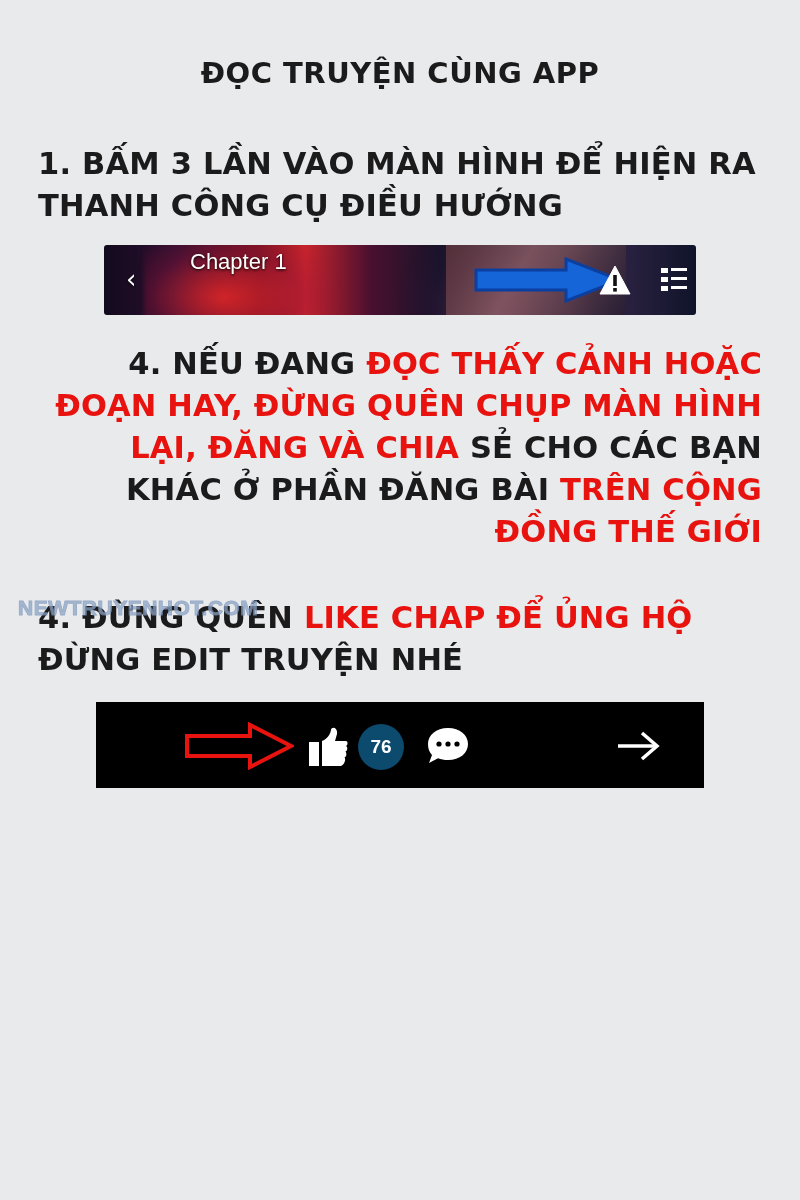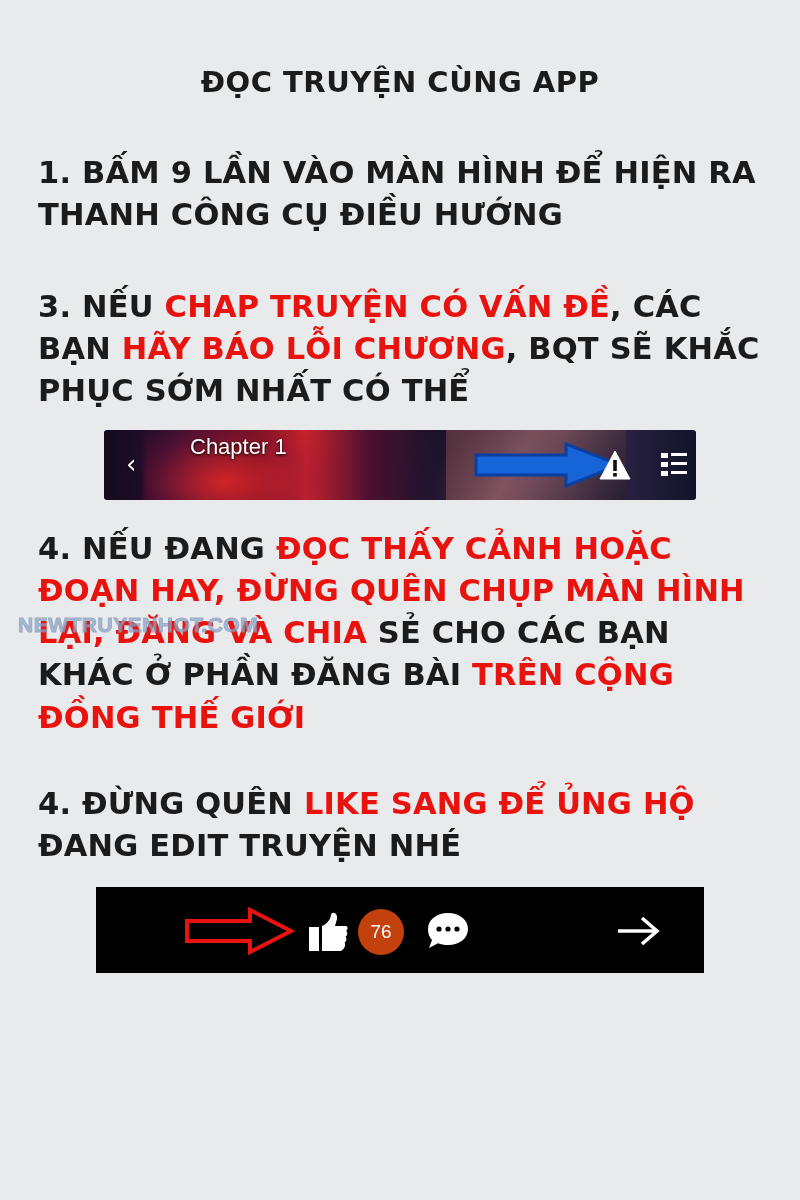--- a/index.html
+++ b/index.html
@@ -13,22 +13,21 @@
     position: relative;
     font-family: "DejaVu Sans", sans-serif;
     overflow: hidden;
   }
   .page {
     position: relative;
     width: 800px;
     height: 908px;
     background: #e9eaec;
     box-sizing: border-box;
-    padding: 0 38px;
-    margin-top: 17px;
+    padding: 8px 38px;
   }
   .title {
     text-align: center;
     font-size: 29px;
     font-weight: bold;
     letter-spacing: 0.5px;
     color: #1b1b1b;
     padding-top: 48px;
     line-height: 1.2;
   }
@@ -36,21 +35,21 @@
     font-size: 30.5px;
     font-weight: bold;
     color: #1b1b1b;
     line-height: 1.38;
     letter-spacing: 0.2px;
   }
   .red { color: #e8130f; }
   .b1 { margin-top: 52px; }
   .b2 { margin-top: 48px; }
   .b3 { margin-top: 50px; }
-  .b4 { margin-top: 28px; }
+  .b4 { margin-top: 28px; text-align: right; }
   .b5 { margin-top: 44px; }
 
   
   .watermark {
     position: absolute;
     left: 18px;
     top: 596px;
     font-family: Liberation Sans, sans-serif;
     font-weight: bold;
     font-size: 21px;
@@ -120,44 +119,41 @@
     margin: 20px auto 0 auto;
     width: 608px;
     height: 86px;
     background: #000000;
   }
   .bb-arrow { position: absolute; left: 88px; top: 20px; width: 110px; height: 48px; }
   .bb-thumb { position: absolute; left: 212px; top: 24px; width: 40px; height: 42px; }
   .bb-count {
     position: absolute; left: 262px; top: 22px;
     width: 46px; height: 46px; border-radius: 50%;
-    background: #c2410c;
+    background: #0c4a6e;
     color: #ffffff;
-    font-size: 19px; font-weight: normal;
+    font-size: 19px; font-weight: bold;
     font-family: "Liberation Sans", sans-serif;
     display: flex; align-items: center; justify-content: center;
   }
   .bb-comment { position: absolute; left: 330px; top: 24px; width: 44px; height: 40px; }
   .bb-next { position: absolute; right: 42px; top: 24px; width: 46px; height: 40px; }
 </style>
 </head>
 <body>
 
 <div class="page">
 
   <div class="title">ĐỌC TRUYỆN CÙNG APP</div>
 
   <div class="block b1">
-    <span>1. BẤM 9 LẦN VÀO MÀN HÌNH ĐỂ HIỆN RA THANH CÔNG CỤ ĐIỀU HƯỚNG</span>
-  </div>
-
-
-  <div class="block b3">
-    <span>3. NẾU </span><span class="red">CHAP TRUYỆN CÓ VẤN ĐỀ</span><span>, CÁC BẠN </span><span class="red">HÃY BÁO LỖI CHƯƠNG</span><span>, BQT SẼ KHẮC PHỤC SỚM NHẤT CÓ THỂ</span>
-  </div>
+    <span>1. BẤM 3 LẦN VÀO MÀN HÌNH ĐỂ HIỆN RA THANH CÔNG CỤ ĐIỀU HƯỚNG</span>
+  </div>
+
+
 
   <div class="watermark">NEWTRUYENHOT.COM</div>
 
   <div class="reader-bar">
     <div class="swirl"></div>
     <div class="swirl2"></div>
     <div class="hair"></div>
 
     <div class="rb-back">‹</div>
     <div class="rb-chapter">Chapter 1</div>
@@ -180,21 +176,21 @@
       <rect x="1" y="21" width="7" height="5" fill="#fff"></rect>
       <rect x="11" y="21" width="16" height="3" fill="#fff"></rect>
     </svg>
   </div>
 
   <div class="block b4">
     <span>4. NẾU ĐANG </span><span class="red">ĐỌC THẤY CẢNH HOẶC ĐOẠN HAY, ĐỪNG QUÊN CHỤP MÀN HÌNH LẠI, ĐĂNG VÀ CHIA</span><span> SẺ CHO CÁC BẠN KHÁC Ở PHẦN ĐĂNG BÀI </span><span class="red">TRÊN CỘNG ĐỒNG THẾ GIỚI</span>
   </div>
 
   <div class="block b5">
-    <span>4. ĐỪNG QUÊN </span><span class="red">LIKE SANG ĐỂ ỦNG HỘ</span><span> ĐANG EDIT TRUYỆN NHÉ</span>
+    <span>4. ĐỪNG QUÊN </span><span class="red">LIKE CHAP ĐỂ ỦNG HỘ</span><span> ĐỪNG EDIT TRUYỆN NHÉ</span>
   </div>
 
   <div class="bottom-bar">
     <svg class="bb-arrow" viewBox="0 0 110 48">
       <polygon points="3,14 66,14 66,3 107,24 66,45 66,34 3,34" fill="none" stroke="#e8130f" stroke-width="4"></polygon>
     </svg>
 
     <svg class="bb-thumb" viewBox="0 0 40 42">
       <rect x="1" y="16" width="10" height="24" fill="#ffffff"></rect>
       <path d="M14 40 L14 15 C14 15 22 12 23 4 C23.5 0 30 1 29 8 L27 15 L38 15 C40 15 40 19 38 20 C40 21 39.5 25 37.5 25.5 C39 27 38.5 31 36.5 31.5 C38 33 37 38 33 40 Z" fill="#ffffff"></path>

